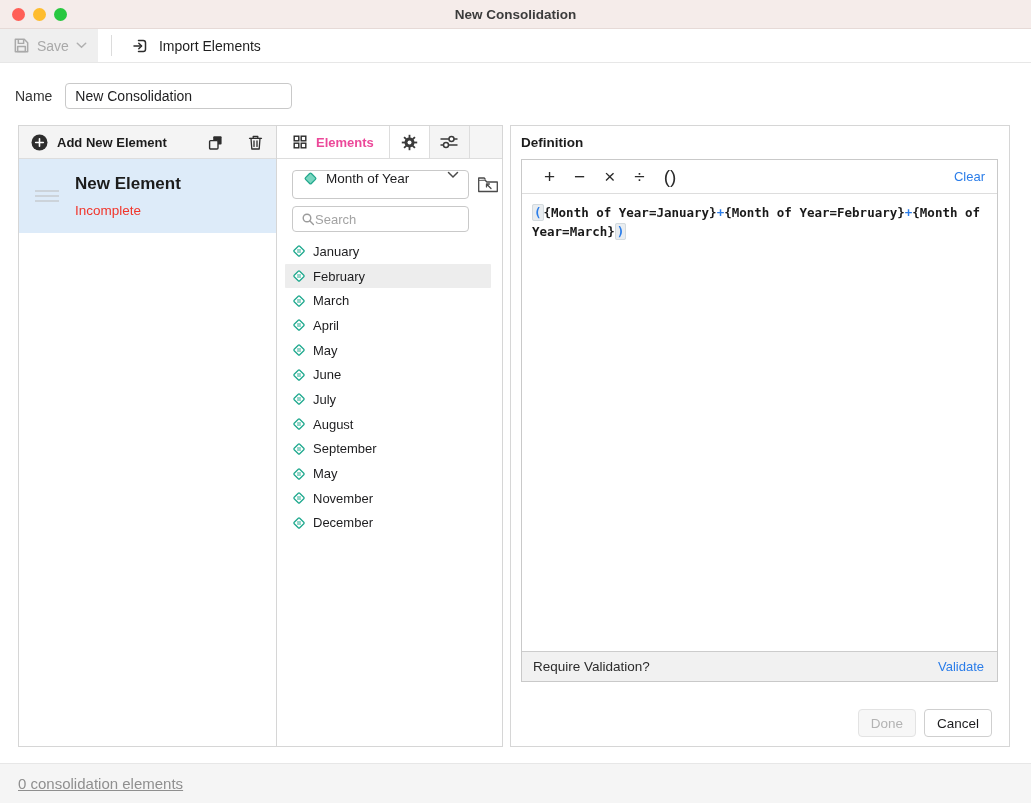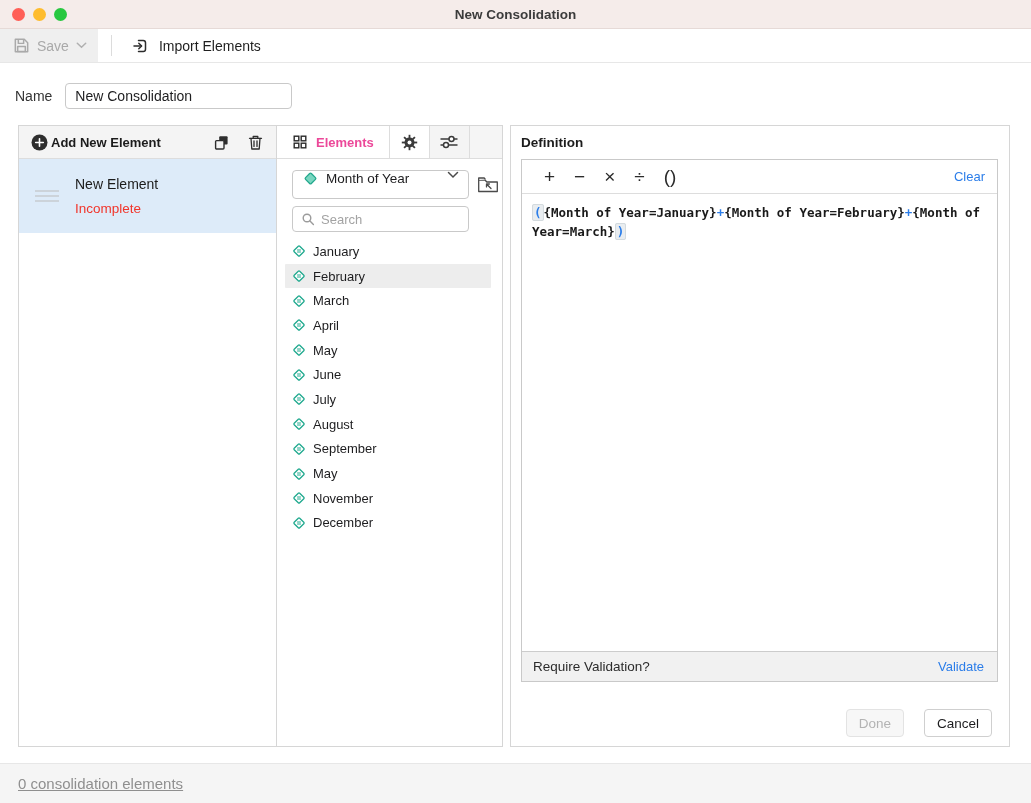--- a/index.html
+++ b/index.html
@@ -34,46 +34,46 @@
 
   
   .container-a{position:absolute; left:18px; top:125px; width:485px; height:622px;
     border:1px solid #d6d6d6; display:flex; background:#fff;}
   .container-b{position:absolute; left:510px; top:125px; width:500px; height:622px;
     border:1px solid #d6d6d6; background:#fff; padding:9px 11px 12px 10px;}
 
   
   .left-pane{width:260px; border-right:1px solid #d6d6d6; display:flex; flex-direction:column;}
   .left-header{height:33px; background:#f4f4f4; border-bottom:1px solid #ddd; display:flex;
-    align-items:center; padding:0 13px 0 12px; gap:3px; flex:0 0 auto;}
+    align-items:center; padding:0 13px 0 12px; gap:9px; flex:0 0 auto;}
   .add-label{font-size:13px; font-weight:bold; color:#1c1c1c; flex:1;}
   .hdr-icon{display:flex; align-items:center; cursor:pointer;}
   .hdr-icon + .hdr-icon{margin-left:15px;}
   .element-row{height:74px; background:var(--selblue,#ddebf9); display:flex; align-items:center; cursor:pointer;}
   .drag-handle{width:24px; margin:0 16px 0 16px; display:flex; flex-direction:column; gap:3px;}
   .drag-handle i{display:block; height:2px; background:#ccd3da;}
   .element-texts{display:flex; flex-direction:column; gap:9px;}
-  .element-title{font-size:14px; font-weight:normal; color:#1c1c1c;}
+  .element-title{font-size:17px; font-weight:bold; color:#1c1c1c;}
   .element-status{font-size:13.5px; color:var(--red,#f1352b);}
 
   
   .mid-pane{flex:1; display:flex; flex-direction:column;}
   .tabstrip{height:33px; background:#f5f5f5; border-bottom:1px solid #ddd; display:flex; align-items:stretch; flex:0 0 auto;}
   .tab{display:flex; align-items:center; justify-content:center; border-right:1px solid #ddd; cursor:pointer;}
   .tab-elements{background:#fff; gap:8px; padding:0 15px; font-size:13px; font-weight:bold; color:#ec4899;}
   .tab-gear{background:#fff; width:40px;}
   .tab-sliders{background:#f4f4f4; width:40px;}
   .mid-body{padding:11px 3px 0 15px; display:flex; flex-direction:column; overflow:hidden;}
   .dim-row{display:flex; align-items:center; gap:8px;}
   .dropdown{flex:0 0 177px; height:29px; border:1px solid #c9c9c9; border-radius:4px; background:#fff;
     display:flex; align-items:flex-start; gap:8px; padding:0 9px 0 10px; cursor:pointer;}
   .dropdown .dd-text{flex:1; font-size:13.5px; color:#1d1d1f;}
   .folder-btn{display:flex; align-items:center; cursor:pointer;}
   .search-box{margin-top:7px; width:177px; height:26px; border:1px solid #c9c9c9; border-radius:4px;
-    display:flex; align-items:center; gap:6px; padding:0 8px; background:#fff;}
+    display:flex; align-items:center; padding:0 8px; background:#fff;}
   .search-box input{border:none; outline:none; flex:1; font-size:13px; color:#1d1d1f; min-width:0;
     font-family:"Liberation Sans",sans-serif; background:transparent;}
   .search-box input::placeholder{color:#a3a3a3;}
   .month-list{list-style:none; margin:7px 8px 0 -7px;}
   .month-list li{height:24.7px; display:flex; align-items:center; gap:7px; padding-left:7px;
     font-size:13px; color:#1d1d1f; cursor:pointer; border-radius:1px;}
   .month-list li.selected{background:#ededed;}
   .month-list svg{flex:0 0 auto;}
 
   
@@ -84,21 +84,21 @@
   .op{background:none; border:none; font-family:"Liberation Sans",sans-serif; font-size:19px; color:#2b2b2b;
     cursor:pointer; padding:0 5px; line-height:1;}
   .link{font-size:13px; color:var(--accent,#2b7de9); cursor:pointer; text-decoration:none;}
   .formula-area{flex:1; padding:9px 10px; font-family:"DejaVu Sans Mono",monospace; font-size:12.5px;
     font-weight:bold; color:#1a1a1a; line-height:19px; cursor:text; overflow:auto;}
   .formula-area .paren{color:var(--accent,#2b7de9); background:#e9edf0; border:1px solid #d3dade; border-radius:2px; padding:0 1px;}
   .formula-area .op-tok{color:var(--accent,#2b7de9);}
   .validation-bar{height:30px; background:#f1f1f1; border-top:1px solid #ccc; display:flex; align-items:center;
     justify-content:space-between; padding:0 13px 0 11px; flex:0 0 auto;}
   .validation-label{font-size:13.5px; color:#2b2b2b;}
-  .btn-row{display:flex; justify-content:flex-end; gap:20px; margin-top:27px; padding-right:6px;}
+  .btn-row{display:flex; justify-content:flex-end; gap:8px; margin-top:27px; padding-right:6px;}
   .btn{height:28px; min-width:55px; border-radius:4px; font-size:13.5px; padding:0 12px;
     font-family:"Liberation Sans",sans-serif; cursor:pointer;}
   .btn-done{background:#f7f7f7; border:1px solid #e3e3e3; color:#b3b3b3; cursor:default;}
   .btn-cancel{background:#fff; border:1px solid #cfcfcf; color:#1d1d1f;}
 
   
   .statusbar{position:absolute; left:0; bottom:0; width:100%; height:40px; background:#f5f5f5;
     border-top:1px solid #e7e7e7; display:flex; align-items:center; padding:0 18px;}
   .status-text{font-size:15px; color:#8f8f8f;text-decoration:underline;}
 </style>

